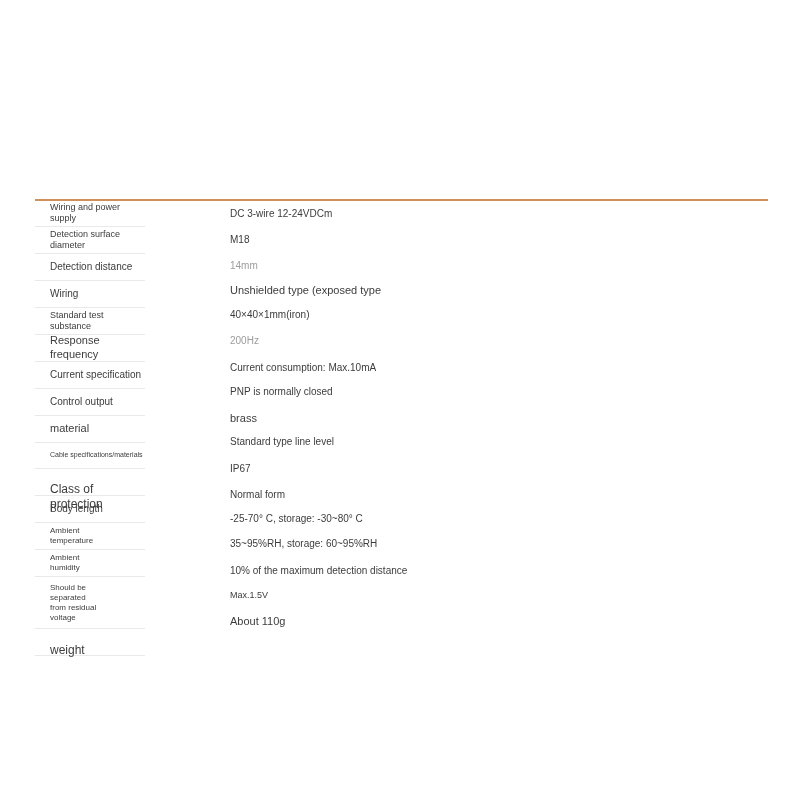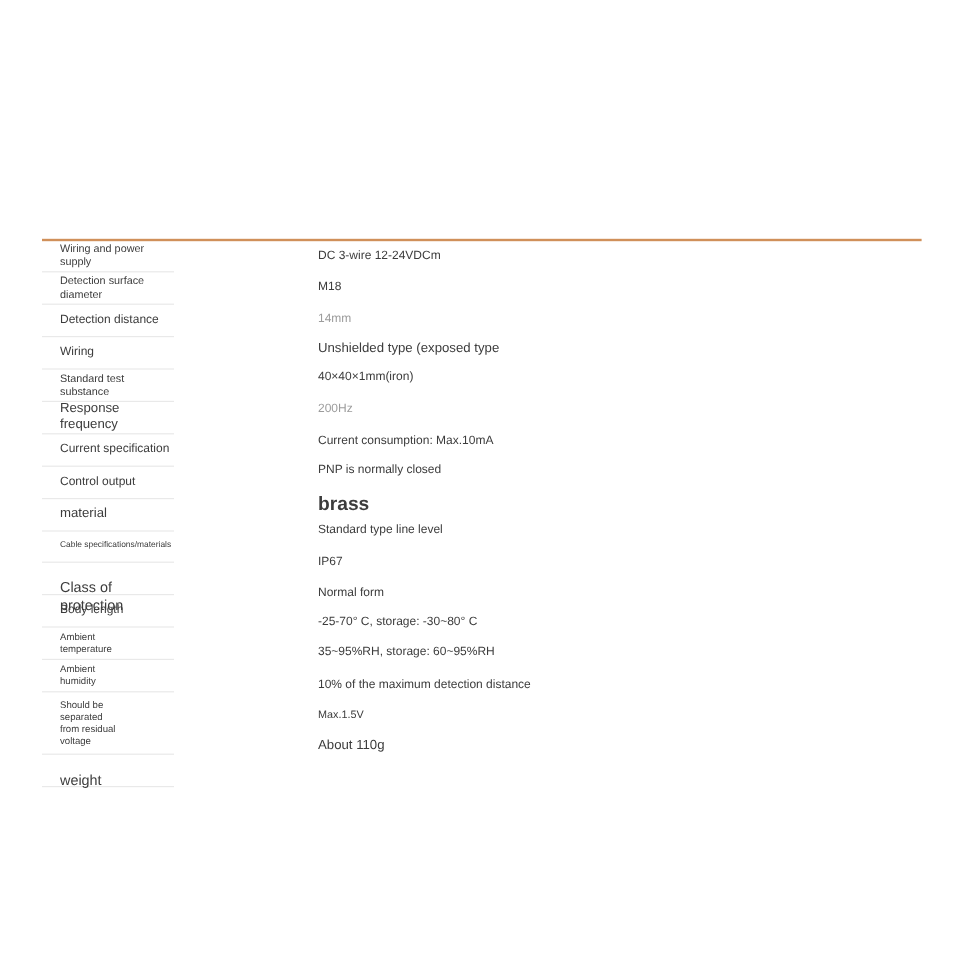--- a/index.html
+++ b/index.html
@@ -37,21 +37,20 @@
   .label-text {
     white-space: pre-line;
     line-height: 1.25;
   }
   .right-val {
     position: absolute;
     left: 230px;
     color: #3c3c3c;
     white-space: pre;
     line-height: 1.1;
-    margin-left: 35px;
   }
   .right-val.muted {
     color: #9c9c9c;
     text-align: right;
   }
 </style>
 </head>
 <body>
 
 <div class="page">
@@ -113,21 +112,21 @@
     </div>
   <div id="right-col">
       <div class="right-val" style="top: 208px; font-size: 10px; color: rgb(60, 60, 60);">DC 3-wire 12-24VDCm</div>
       <div class="right-val" style="top: 234px; font-size: 10px; color: rgb(60, 60, 60);">M18</div>
       <div class="right-val muted" style="top: 260px; font-size: 10px;">14mm</div>
       <div class="right-val" style="top: 284px; font-size: 11px; color: rgb(60, 60, 60);">Unshielded type (exposed type</div>
       <div class="right-val" style="top: 309px; font-size: 10px; color: rgb(60, 60, 60);">40×40×1mm(iron)</div>
       <div class="right-val muted" style="top: 335px; font-size: 10px;">200Hz</div>
       <div class="right-val" style="top: 362px; font-size: 10px; color: rgb(60, 60, 60);">Current consumption: Max.10mA</div>
       <div class="right-val" style="top: 386px; font-size: 10px; color: rgb(60, 60, 60);">PNP is normally closed</div>
-      <div class="right-val" style="top: 412px; font-size: 16px; color: rgb(60, 60, 60); font-weight: bold;">brass</div>
+      <div class="right-val" style="top: 412px; font-size: 11px; color: rgb(60, 60, 60);">brass</div>
       <div class="right-val" style="top: 436px; font-size: 10px; color: rgb(60, 60, 60); text-align: right;">Standard type line level</div>
       <div class="right-val" style="top: 463px; font-size: 10px; color: rgb(60, 60, 60);">IP67</div>
       <div class="right-val" style="top: 489px; font-size: 10px; color: rgb(60, 60, 60);">Normal form</div>
       <div class="right-val" style="top: 513px; font-size: 10px; color: rgb(60, 60, 60);">-25-70° C, storage: -30~80° C</div>
       <div class="right-val" style="top: 538px; font-size: 10px; color: rgb(60, 60, 60);">35~95%RH, storage: 60~95%RH</div>
       <div class="right-val" style="top: 565px; font-size: 10px; color: rgb(60, 60, 60);">10% of the maximum detection distance</div>
       <div class="right-val" style="top: 591px; font-size: 9px; color: rgb(60, 60, 60);">Max.1.5V</div>
       <div class="right-val" style="top: 615px; font-size: 11px; color: rgb(60, 60, 60);">About 110g</div>
     </div>
 </div>

